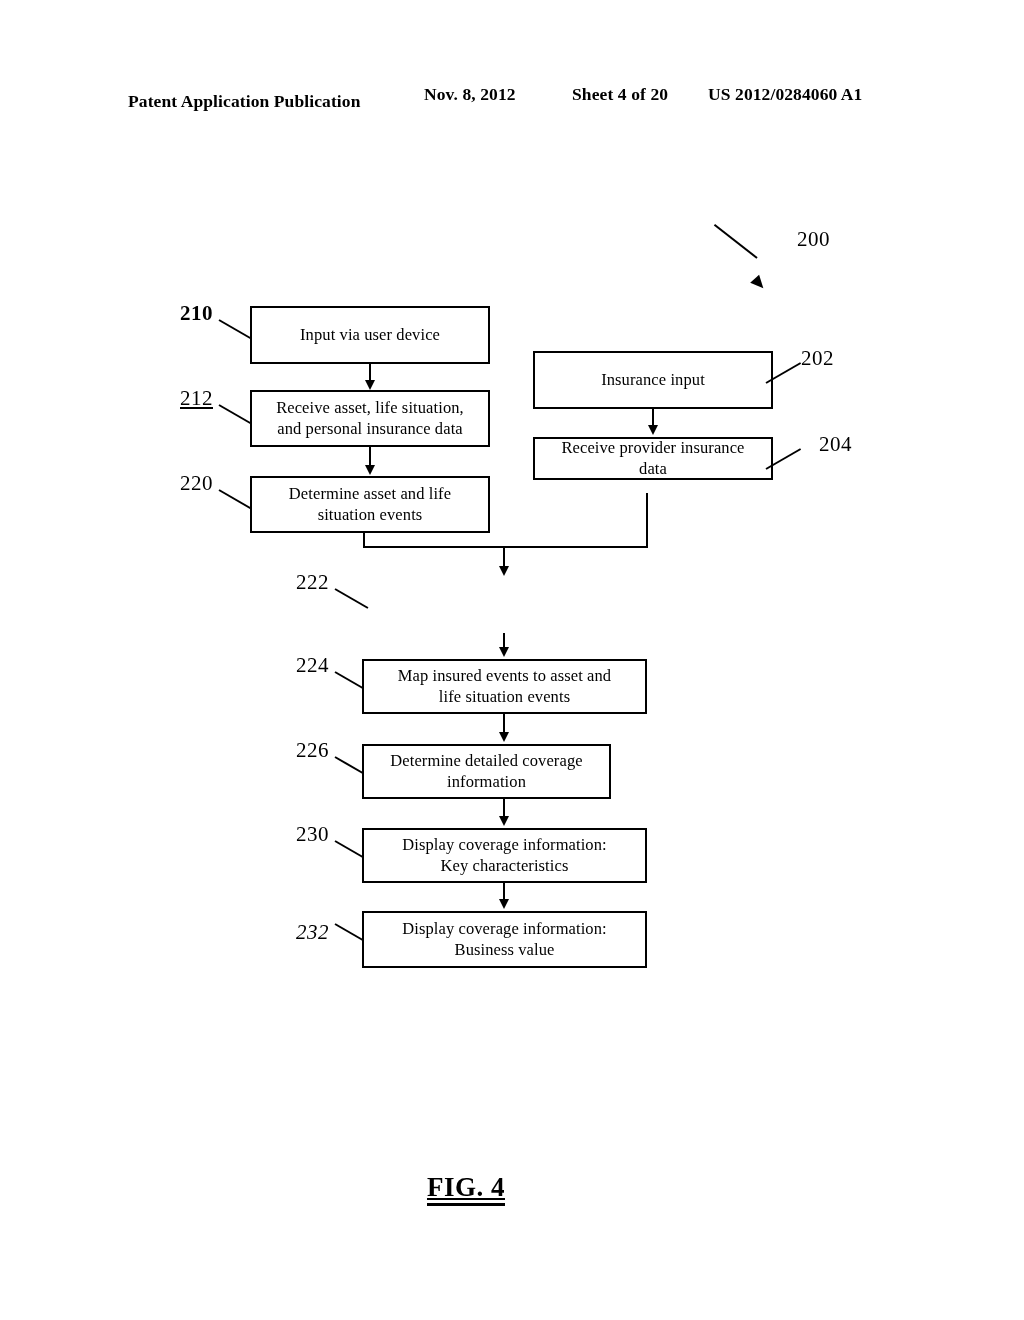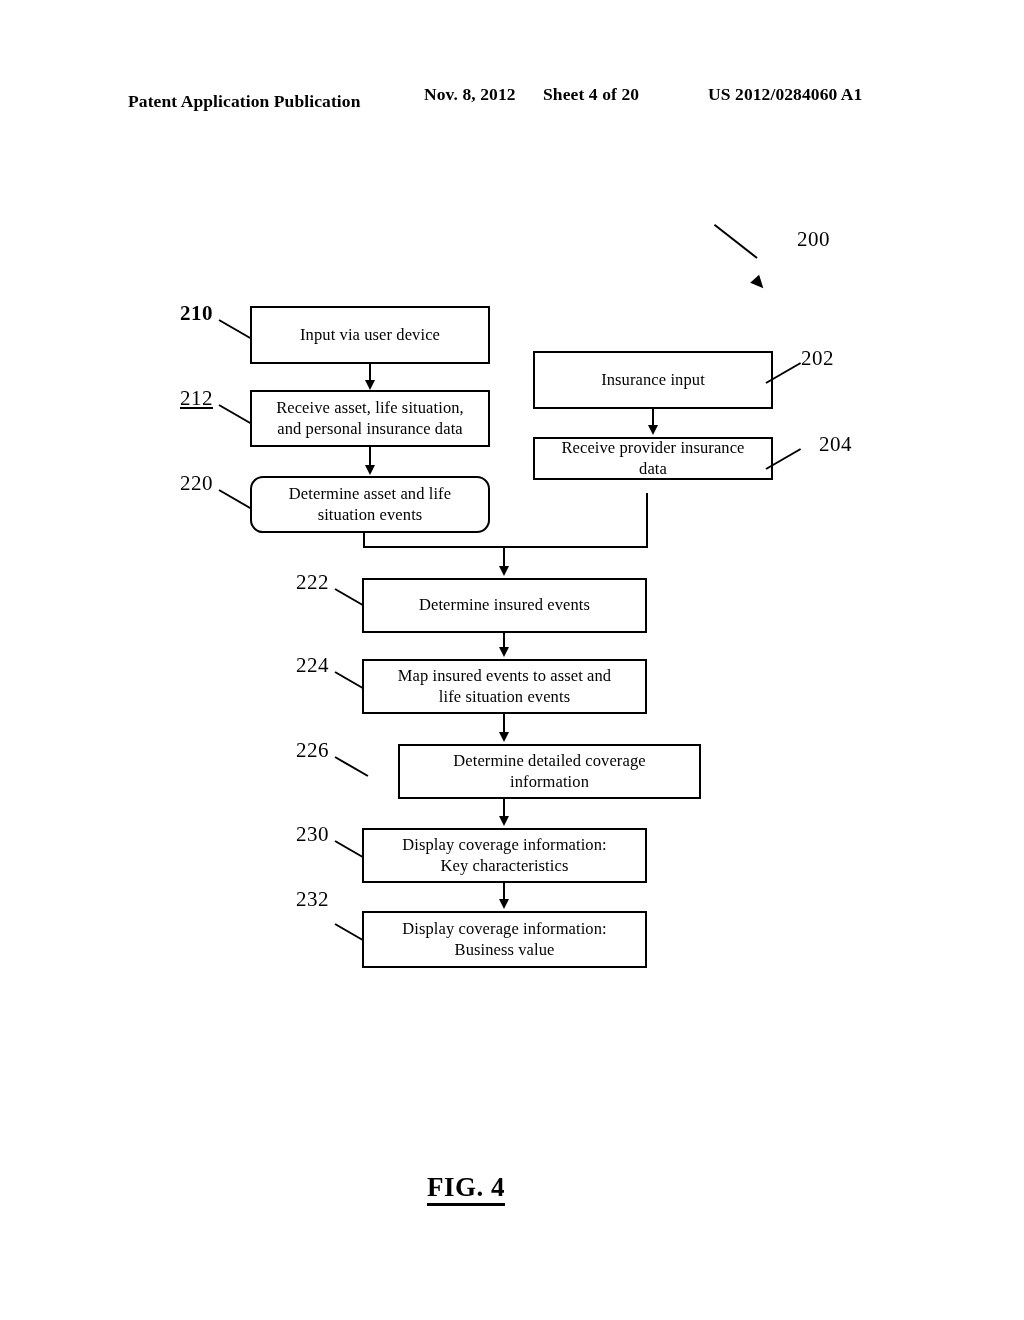--- a/index.html
+++ b/index.html
@@ -25,21 +25,21 @@
     height: 30px;
     display: flex;
     align-items: baseline;
     font-weight: bold;
     font-size: 17.5px;
     letter-spacing: 0.1px;
     white-space: nowrap;
   }
   .hdr-pub  { position: absolute; left: 128px; top: 0; margin-top: 7px; }
   .hdr-date { position: absolute; left: 424px; top: 0; }
-  .hdr-sheet{ position: absolute; left: 543px; top: 0; text-align: center; }
+  .hdr-sheet{ position: absolute; left: 572px; top: 0; text-align: center; }
   .hdr-num  { position: absolute; left: 708px; top: 0; }
 
   
   .diagram {
     position: absolute;
     left: 0;
     top: 0;
     width: 1024px;
     height: 1320px;
   }
@@ -115,20 +115,21 @@
   
   .fig-caption {
     position: absolute;
     left: 0;
     top: 1172px;
     width: 932px;
     text-align: center;
     font-size: 27px;
     font-weight: bold;
     letter-spacing: 0.5px;
+    text-decoration: underline;
   }
   .fig-caption span {
     border-bottom: 3px solid #000;
     padding-bottom: 1px;
   }
 </style>
 </head>
 <body>
 
 <div class="page-header">
@@ -158,21 +159,21 @@
   <div class="fbox" style="left:250px; top:390px; width:240px; height:57px; flex-direction:column;">
     <span>Receive asset, life situation,</span>
     <span>and personal insurance data</span>
   </div>
 
   <div class="vline" style="left:369px; top:447px; height:20px;"></div>
   <div class="arrowhead" style="left:365px; top:465px;"></div>
 
   <div class="refnum" style="left:180px; top:473px;">220</div>
   <div class="leader" style="left:219px; top:489px; width:40px; transform: rotate(30deg);"></div>
-  <div class="fbox" style="left:250px; top:476px; width:240px; height:57px; flex-direction:column;border-radius:13px;">
+  <div class="fbox" style="left:250px; top:476px; width:240px; height:57px; flex-direction:column;">
     <span>Determine asset and life</span>
     <span>situation events</span>
   </div>
 
   <div class="fbox" style="left:533px; top:351px; width:240px; height:58px;justify-content:center;">
     <span>Insurance input</span>
   </div>
   <div class="leader" style="left:766px; top:382px; width:40px; transform: rotate(-30deg);"></div>
   <div class="refnum" style="left:801px; top:348px;">202</div>
 
@@ -190,58 +191,55 @@
 
   <div class="vline" style="left:646px; top:493px; height:55px;"></div>
 
   <div class="hline" style="left:363px; top:546px; width:285px;"></div>
 
   <div class="vline" style="left:503px; top:546px; height:22px;"></div>
   <div class="arrowhead" style="left:499px; top:566px;"></div>
 
   <div class="refnum" style="left:296px; top:572px;">222</div>
   <div class="leader" style="left:335px; top:588px; width:38px; transform: rotate(30deg);"></div>
-  <div class="fbox" style="left:362px; top:578px; width:285px; height:55px;">
-    <span>Determine insured events</span>
-  </div>
 
   <div class="vline" style="left:503px; top:633px; height:16px;"></div>
   <div class="arrowhead" style="left:499px; top:647px;"></div>
 
   <div class="refnum" style="left:296px; top:655px;">224</div>
   <div class="leader" style="left:335px; top:671px; width:38px; transform: rotate(30deg);"></div>
   <div class="fbox" style="left:362px; top:659px; width:285px; height:55px; flex-direction:column;">
     <span>Map insured events to asset and</span>
     <span>life situation events</span>
   </div>
 
   <div class="vline" style="left:503px; top:714px; height:20px;"></div>
   <div class="arrowhead" style="left:499px; top:732px;"></div>
 
   <div class="refnum" style="left:296px; top:740px;">226</div>
   <div class="leader" style="left:335px; top:756px; width:38px; transform: rotate(30deg);"></div>
-  <div class="fbox" style="left:362px; top:744px; width:303px; height:55px; flex-direction:column;margin-left:36px;">
+  <div class="fbox" style="left:362px; top:744px; width:249px; height:55px; flex-direction:column;">
     <span>Determine detailed coverage</span>
     <span>information</span>
   </div>
 
   <div class="vline" style="left:503px; top:799px; height:19px;"></div>
   <div class="arrowhead" style="left:499px; top:816px;"></div>
 
   <div class="refnum" style="left:296px; top:824px;">230</div>
   <div class="leader" style="left:335px; top:840px; width:38px; transform: rotate(30deg);"></div>
   <div class="fbox" style="left:362px; top:828px; width:285px; height:55px; flex-direction:column;">
     <span>Display coverage information:</span>
     <span>Key characteristics</span>
   </div>
 
   <div class="vline" style="left:503px; top:883px; height:18px;"></div>
   <div class="arrowhead" style="left:499px; top:899px;"></div>
 
-  <div class="refnum" style="left:296px; top:889px;">232</div>
+  <div class="refnum" style="left:296px; top:922px;font-style:italic;">232</div>
   <div class="leader" style="left:335px; top:923px; width:38px; transform: rotate(30deg);"></div>
   <div class="fbox" style="left:362px; top:911px; width:285px; height:57px; flex-direction:column;">
     <span>Display coverage information:</span>
     <span>Business value</span>
   </div>
 
 </div>
 
 <div class="fig-caption">
   <span>FIG. 4</span>

